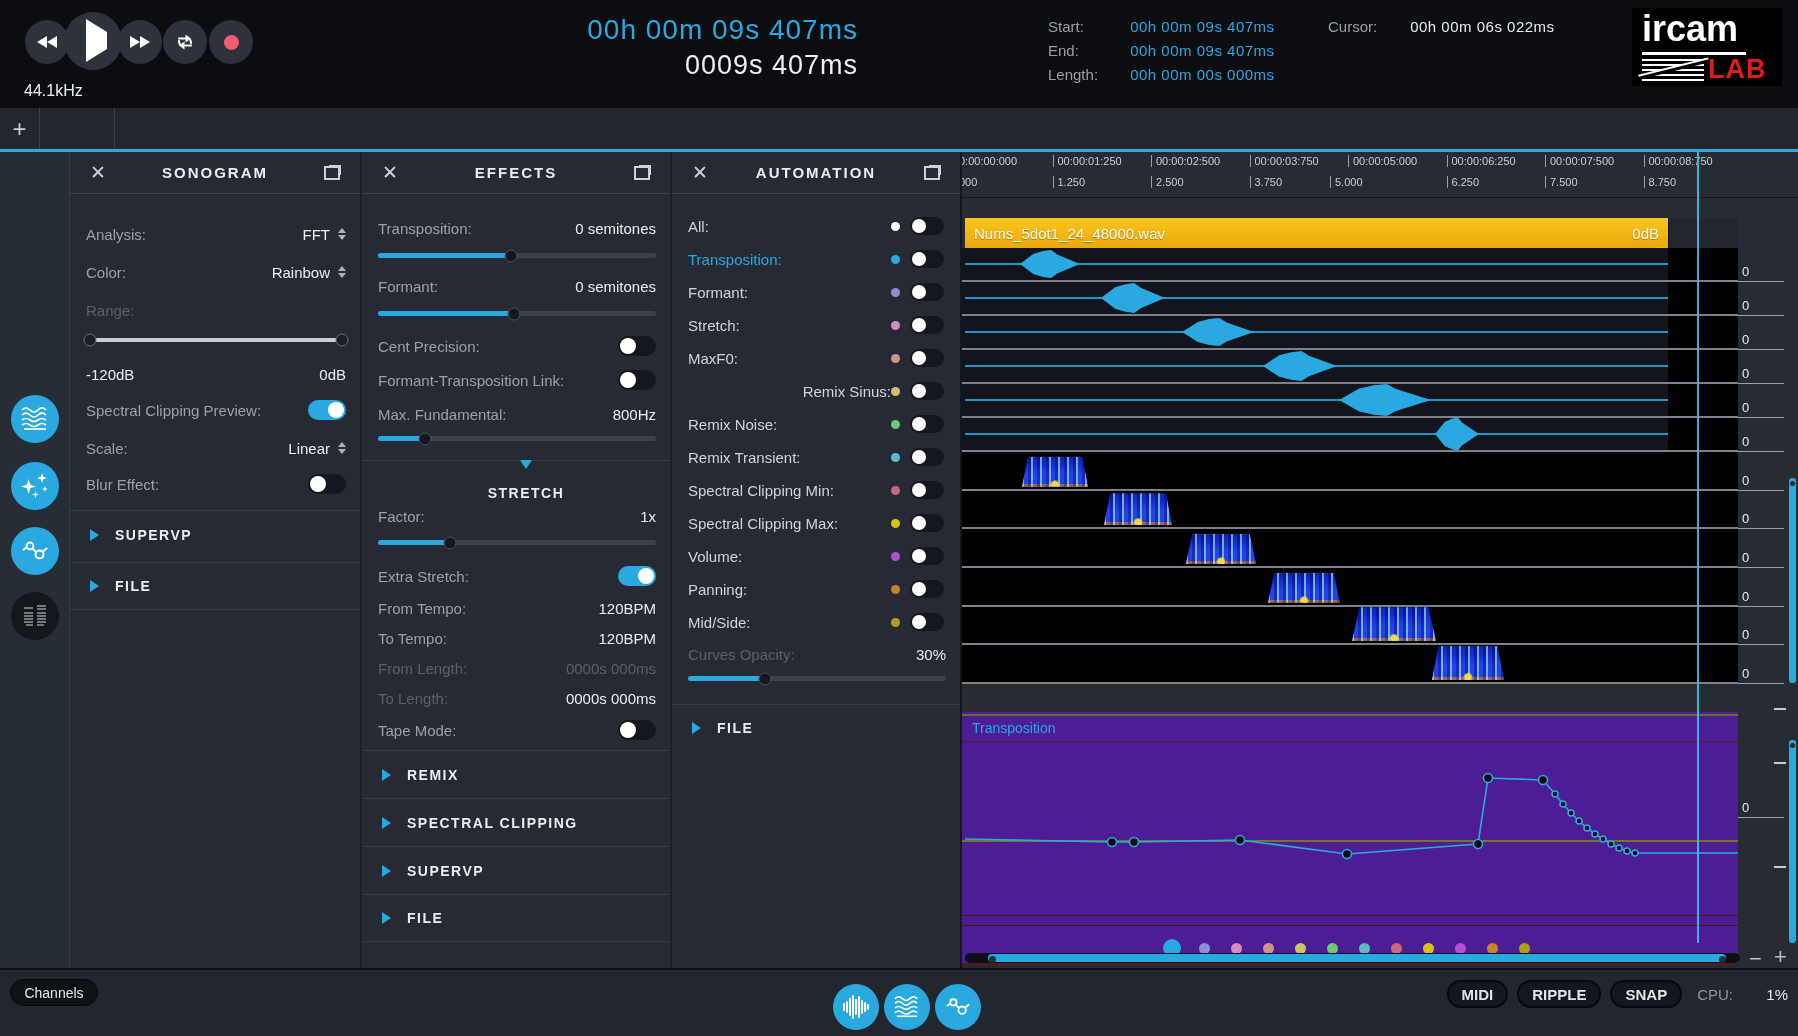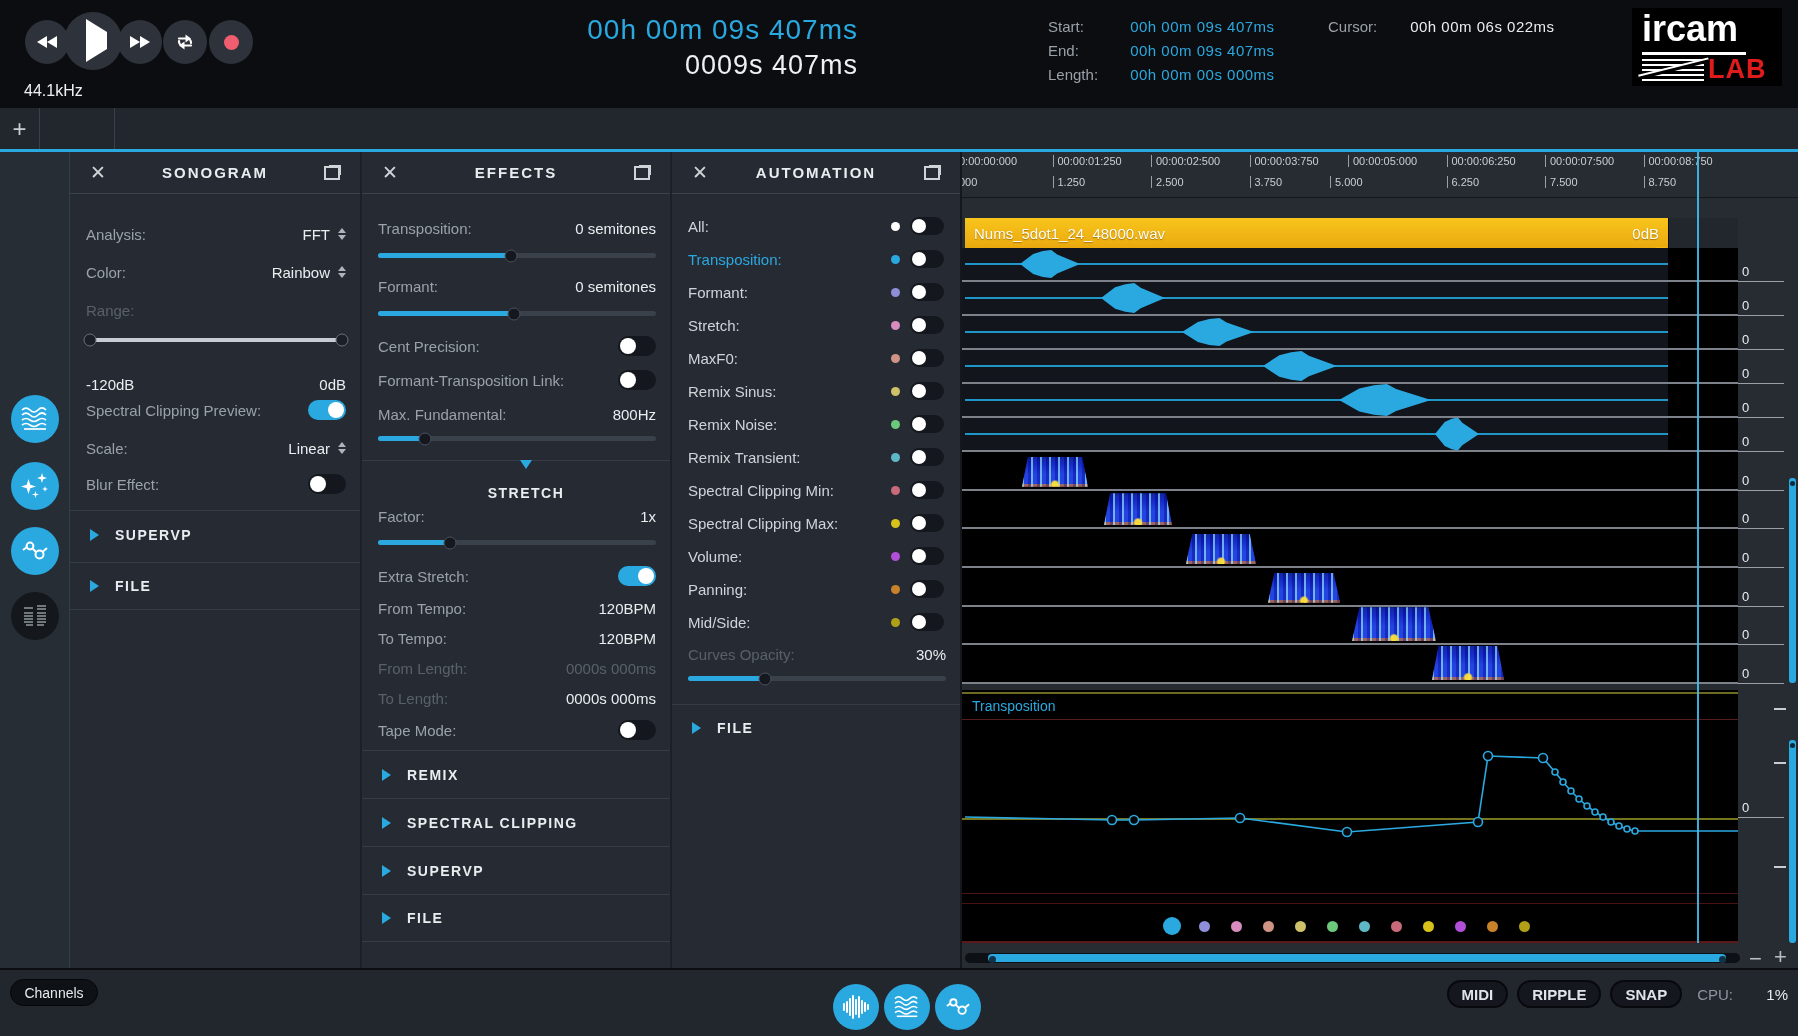--- a/index.html
+++ b/index.html
@@ -112,21 +112,21 @@
   .wlane .blk { position:absolute; left:706px; right:0; top:0; bottom:0; background:#000; }
   .wblob { position:absolute; background:#2aa9e0;
            clip-path:polygon(0% 50%,22% 14%,38% 4%,52% 0%,62% 16%,100% 50%,62% 84%,52% 100%,38% 96%,22% 86%); }
   .slane { position:relative; width:776px; height:38.66px; background:#000; border-bottom:2px solid #7d828a; }
   .sblob { position:absolute; bottom:2px;
            background:
              radial-gradient(circle at 50% 92%, rgba(255,225,60,.95) 0 3px, transparent 5px),
              repeating-linear-gradient(90deg, rgba(140,215,255,.75) 0 2px, rgba(40,70,225,.4) 2px 6px, rgba(12,24,165,.55) 6px 9px),
              linear-gradient(to top,#e87a10 0 3px,#2243e2 3px 42%,#0a18b2 78%,#061070);
            clip-path:polygon(9% 0,91% 0,100% 100%,0 100%); }
-  #auto-area { position:absolute; left:0; top:538px; width:776px; height:253px; background:#000000; }
+  #auto-area { position:absolute; left:0; top:560px; width:776px; height:253px; background:#4c1d95; }
   #auto-area .topline { position:absolute; left:0; right:0; top:2px; height:2px; background:#6b6b22; }
   #auto-area .maroon  { position:absolute; left:0; right:0; top:29px; height:1px; background:#541c1c; }
   #auto-area .zline   { position:absolute; left:0; right:0; top:128px; height:2px; background:#76761f; }
   #auto-area .b1 { position:absolute; left:0; right:0; top:203px; height:1px; background:#4a1414; }
   #auto-area .b2 { position:absolute; left:0; right:0; top:213px; height:1px; background:#4a1414; }
   #auto-area .b3 { position:absolute; left:0; right:0; top:251px; height:2px; background:#5a1818; }
   #auto-label { position:absolute; left:10px; top:8px; color:#2aa9e0; font-size:14px; }
   #autogap { position:absolute; left:0; top:532px; width:776px; height:6px; background:#262b32; }
   #playhead { position:absolute; left:735px; top:0; width:2px; height:791px; background:rgba(66,190,238,.9); z-index:30; }
   .zero { position:absolute; font-size:13px; color:#e9edf0; }
@@ -290,21 +290,21 @@
           </span>
         </span>
     </div>
     <div class="row" style="top:146px;">
       <span class="dim">Range:</span>
     </div>
     <div class="slider gray" style="top:186px;">
       <span class="knob" style="left:4px;"></span>
       <span class="knob" style="left:calc(100% - 4px);"></span>
     </div>
-    <div class="row" style="top:220px;">
+    <div class="row" style="top:210px;">
       <span class="val">-120dB</span>
       <span class="val">0dB</span>
     </div>
     <div class="row" style="top:246px;">
       <span>Spectral Clipping Preview:</span>
       <span class="toggle on"></span>
     </div>
     <div class="row" style="top:284px;">
       <span>Scale:</span>
       <span class="val">
@@ -465,21 +465,21 @@
             <span class="toggle"></span>
           </span>
         </div>
         <div class="arow" style="top: 194px;">
           <span>MaxF0:</span>
           <span class="ctr">
             <span class="pdot" style="background: rgb(207, 148, 134);"></span>
             <span class="toggle"></span>
           </span>
         </div>
-        <div class="arow" style="top: 227px;">
+        <div class="arow" style="top: 227px; justify-content: flex-end;">
           <span>Remix Sinus:</span>
           <span class="ctr">
             <span class="pdot" style="background: rgb(207, 192, 106);"></span>
             <span class="toggle"></span>
           </span>
         </div>
         <div class="arow" style="top: 260px;">
           <span>Remix Noise:</span>
           <span class="ctr">
             <span class="pdot" style="background: rgb(108, 200, 122);"></span>

